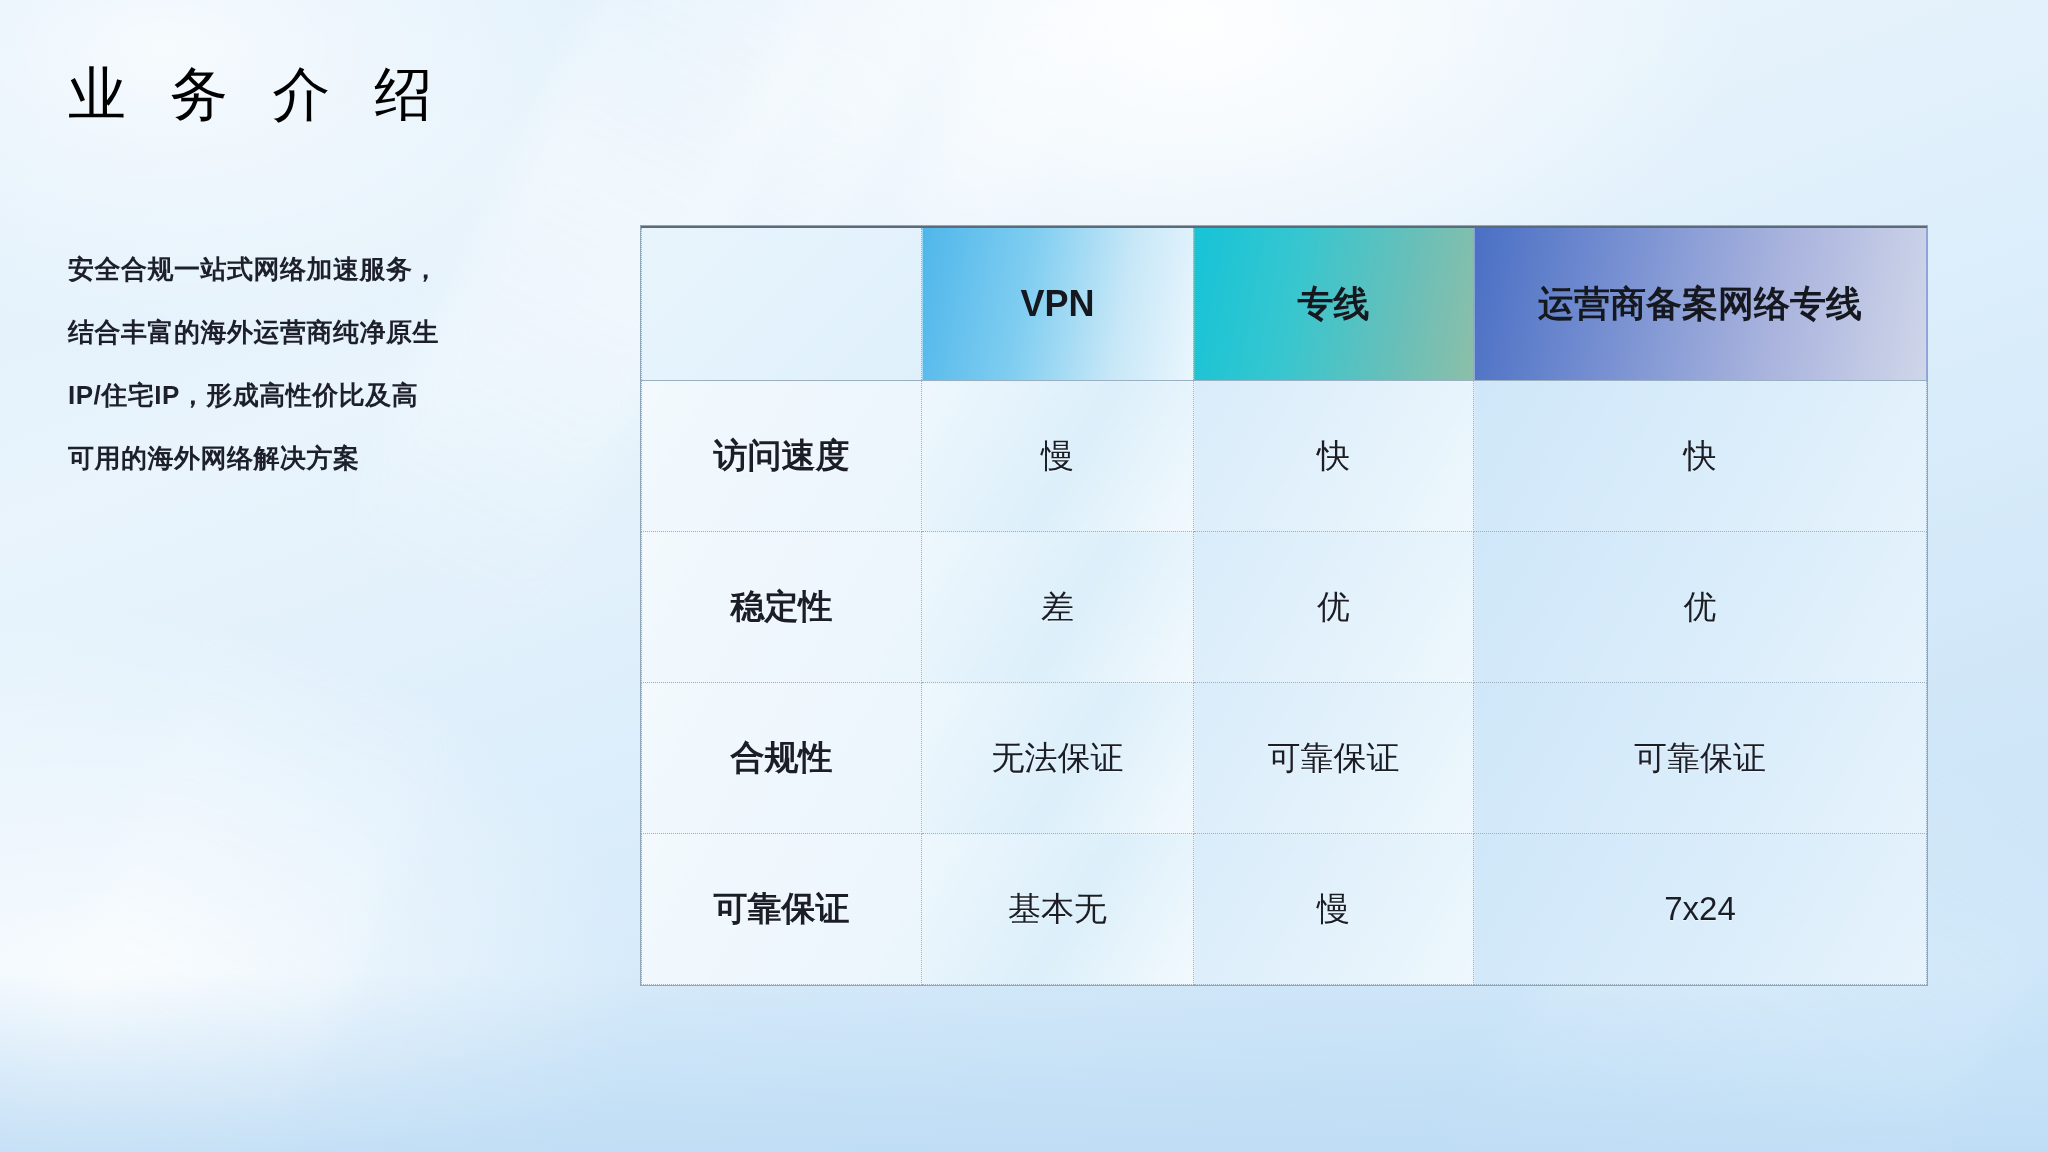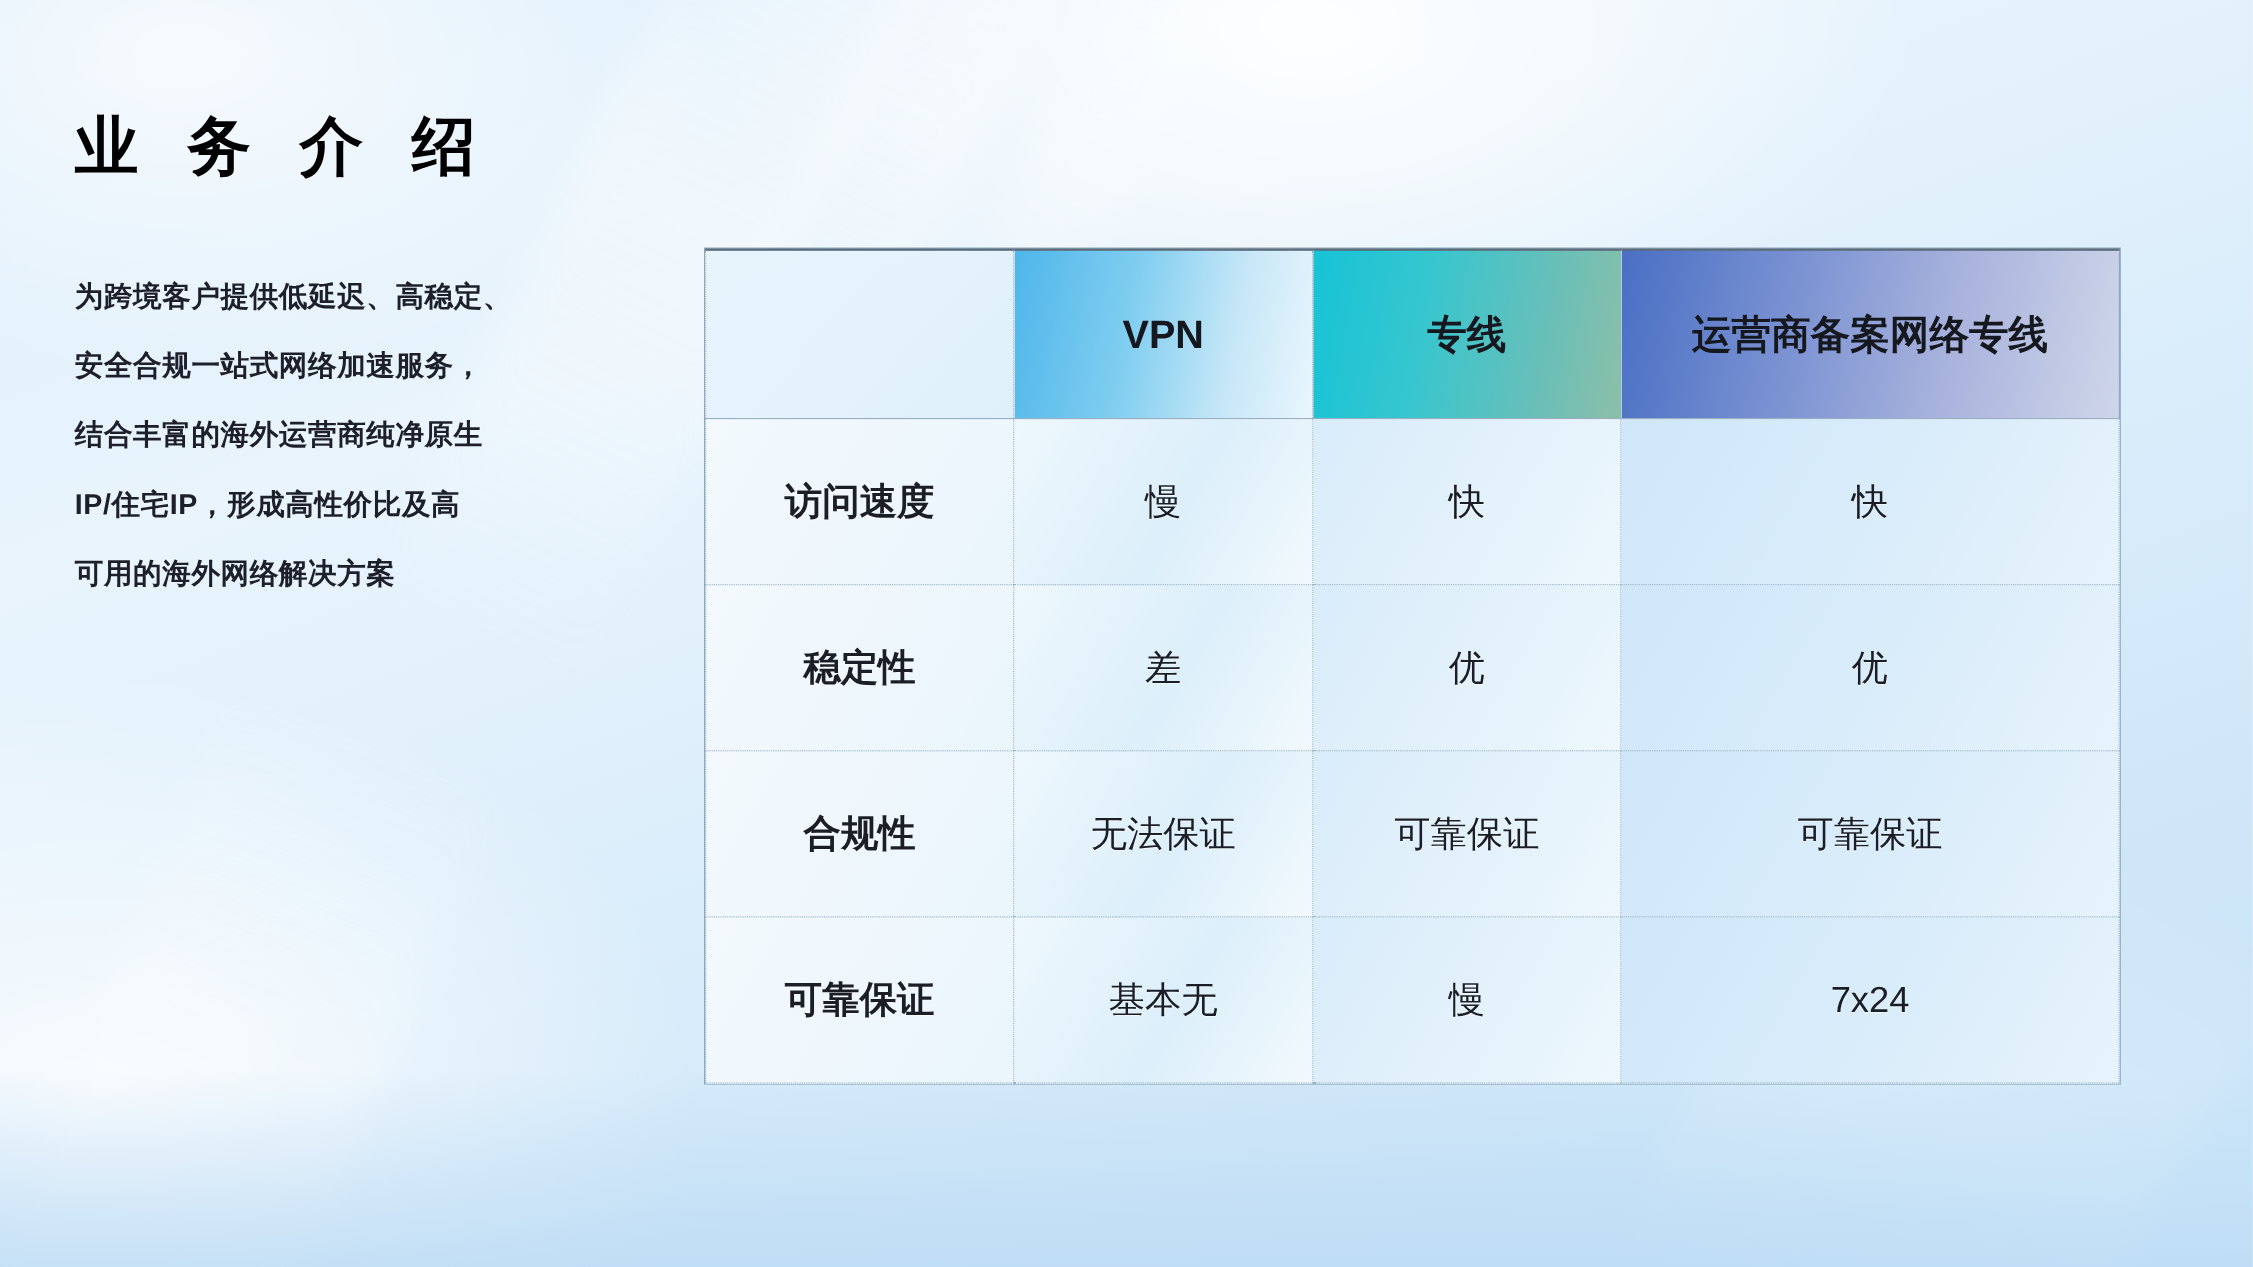--- a/index.html
+++ b/index.html
@@ -45,26 +45,25 @@
     background: linear-gradient(to bottom, rgba(199,225,246,0.0), rgba(186,218,244,0.75));
     pointer-events:none;
   }
 
   
   #page-title {
     position: absolute;
     left: 68px;
     top: 62px;
     font-size: 58px;
-    font-weight: bold;
+    font-weight: normal;
     color: #000000;
     letter-spacing: 14px;
     line-height: 1.1;
     white-space: nowrap;
-    margin-top: 40px;
   }
 
   
   #intro-paragraph {
     position: absolute;
     left: 68px;
     top: 238px;
     width: 560px;
   }
   #intro-paragraph .line {
@@ -145,21 +144,20 @@
   <div class="streak s1"></div>
   <div class="streak s2"></div>
   <div class="streak s3"></div>
   <div class="streak s4"></div>
   <div class="streak s5"></div>
   <div class="bottom-band"></div>
 
   <div id="page-title">业 务 介 绍</div>
 
   <div id="intro-paragraph">
-    <div class="line">为跨境客户提供低延迟、高稳定、</div>
     <div class="line">安全合规一站式网络加速服务，</div>
     <div class="line">结合丰富的海外运营商纯净原生</div>
     <div class="line">IP/住宅IP，形成高性价比及高</div>
     <div class="line">可用的海外网络解决方案</div>
   </div>
 
   <table id="comparison-table">
     <colgroup>
       <col class="c0">
         <col class="c1">

